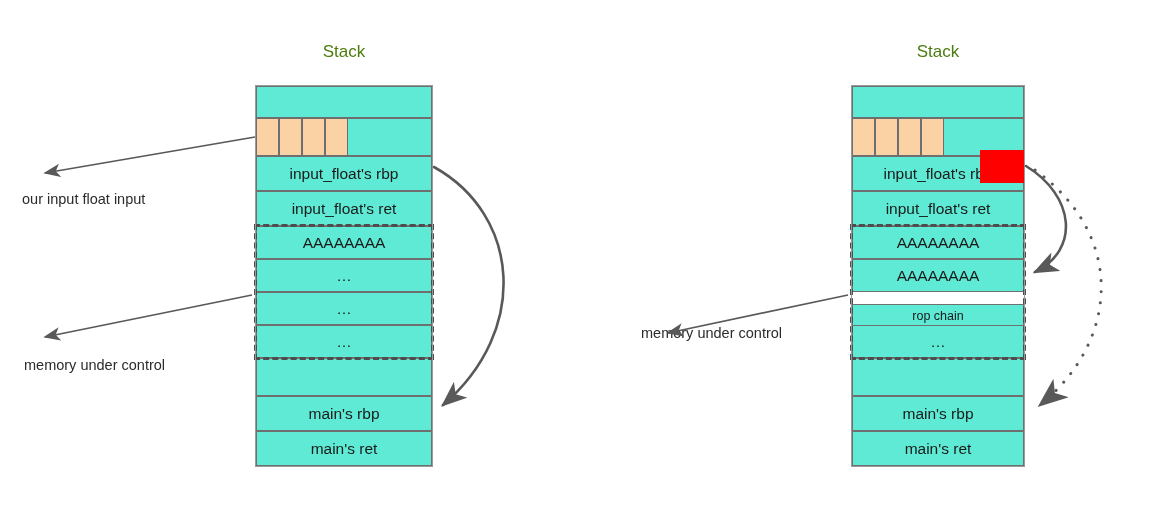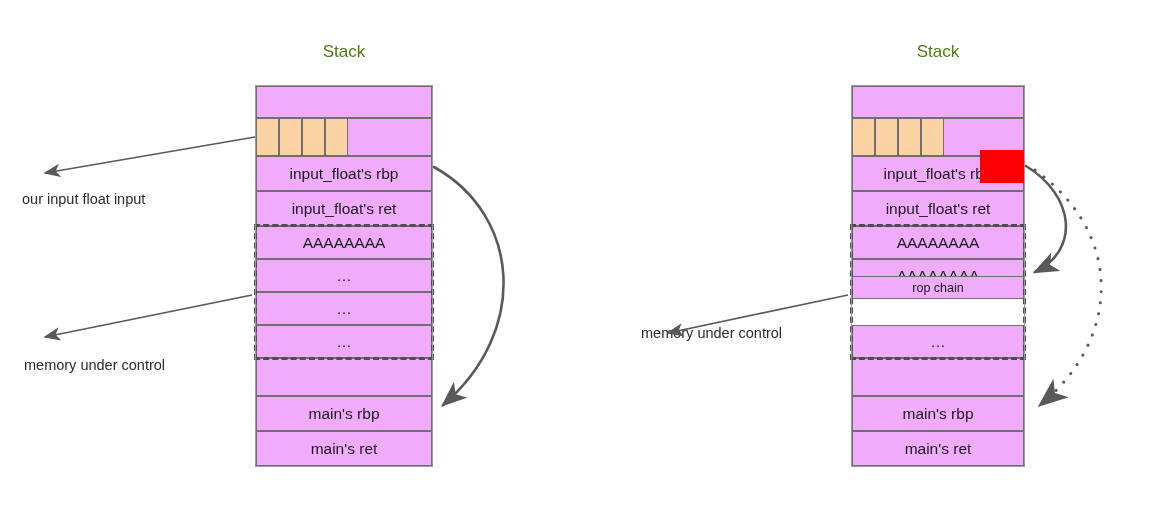--- a/index.html
+++ b/index.html
@@ -24,21 +24,21 @@
   .stack-title {
     position: absolute;
     font-size: 17px;
     color: #4d7c0f;
     text-align: center;
     white-space: nowrap;
   }
   .row {
     position: absolute;
     box-sizing: border-box;
-    background: #f0abfc;
+    background: #5eead4;
     border: 1px solid #6f6f6f;
     display: flex;
     align-items: center;
     justify-content: center;
     font-size: 15.5px;
     color: #1a1a1a;
     white-space: nowrap;
   }
   .row.small {
     font-size: 12.5px;
@@ -147,21 +147,21 @@
     <div class="row" style="left:852px; top:156px; width:172px; height:35px;">input_float's rbp</div>
 
     <div class="red-block" style="left:980px; top:150px; width:44px; height:33px;"></div>
 
     <div class="row" style="left:852px; top:191px; width:172px; height:35px;">input_float's ret</div>
 
     <div class="row" style="left:852px; top:226px; width:172px; height:33px;">AAAAAAAA</div>
 
     <div class="row" style="left:852px; top:259px; width:172px; height:33px;">AAAAAAAA</div>
 
-    <div class="row small" style="left:852px; top:276px; width:172px; height:23px;">rop chain</div>
+    <div class="row small" style="left:852px; top:304px; width:172px; height:23px;">rop chain</div>
 
     <div class="row" style="left:852px; top:325px; width:172px; height:33px;">…</div>
 
     <div class="row blank" style="left:852px; top:358px; width:172px; height:38px;"></div>
 
     <div class="row" style="left:852px; top:396px; width:172px; height:35px;">main's rbp</div>
 
     <div class="row" style="left:852px; top:431px; width:172px; height:35px;">main's ret</div>
 
     <div class="dashed-region" style="left:850px; top:224px; width:176px; height:136px;"></div>

